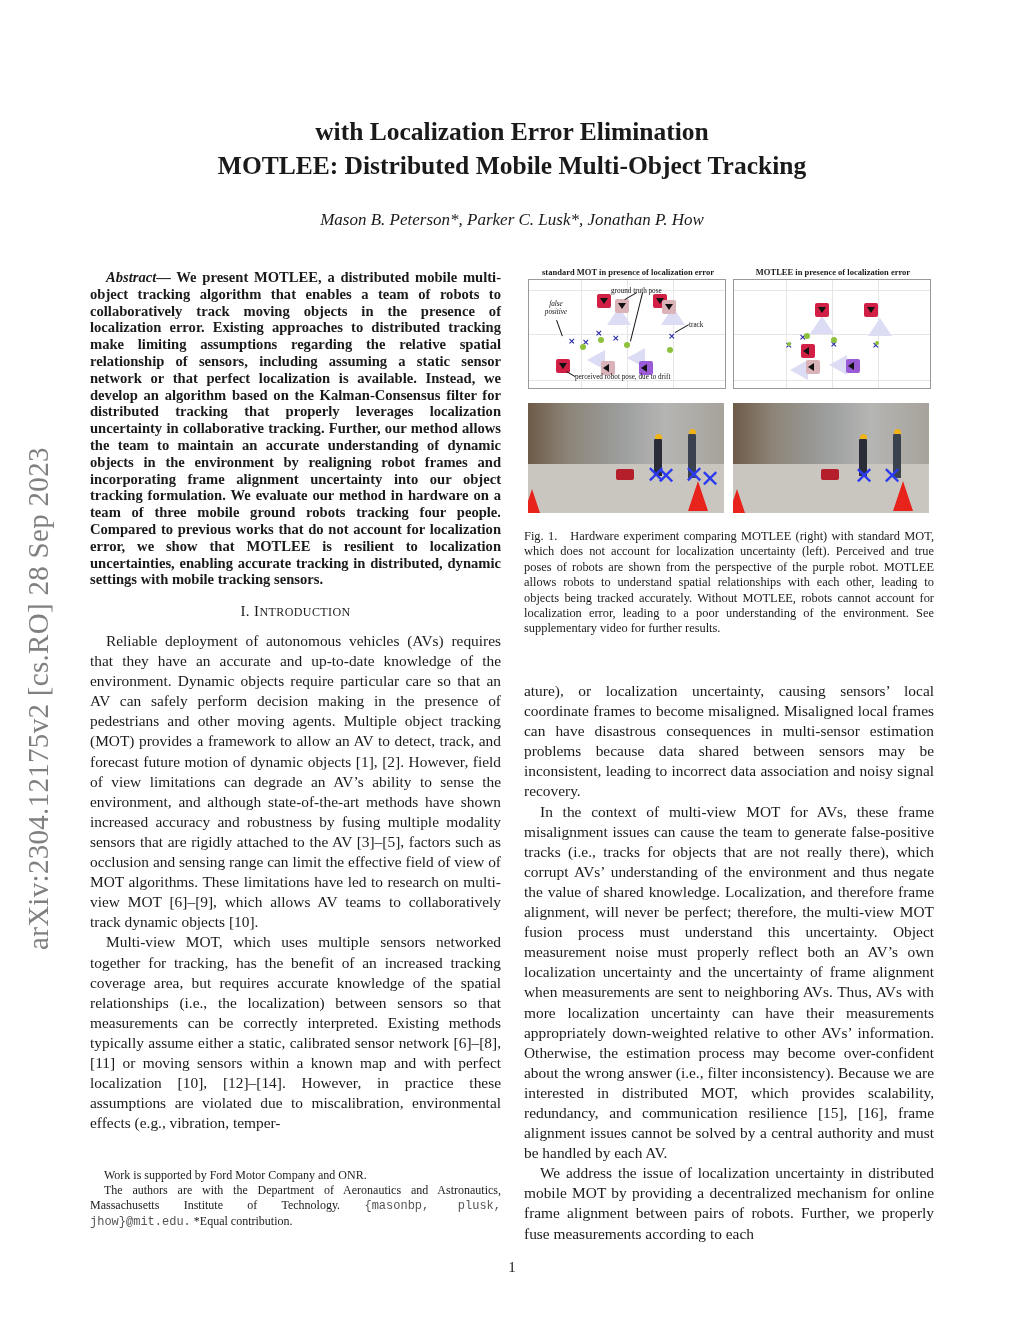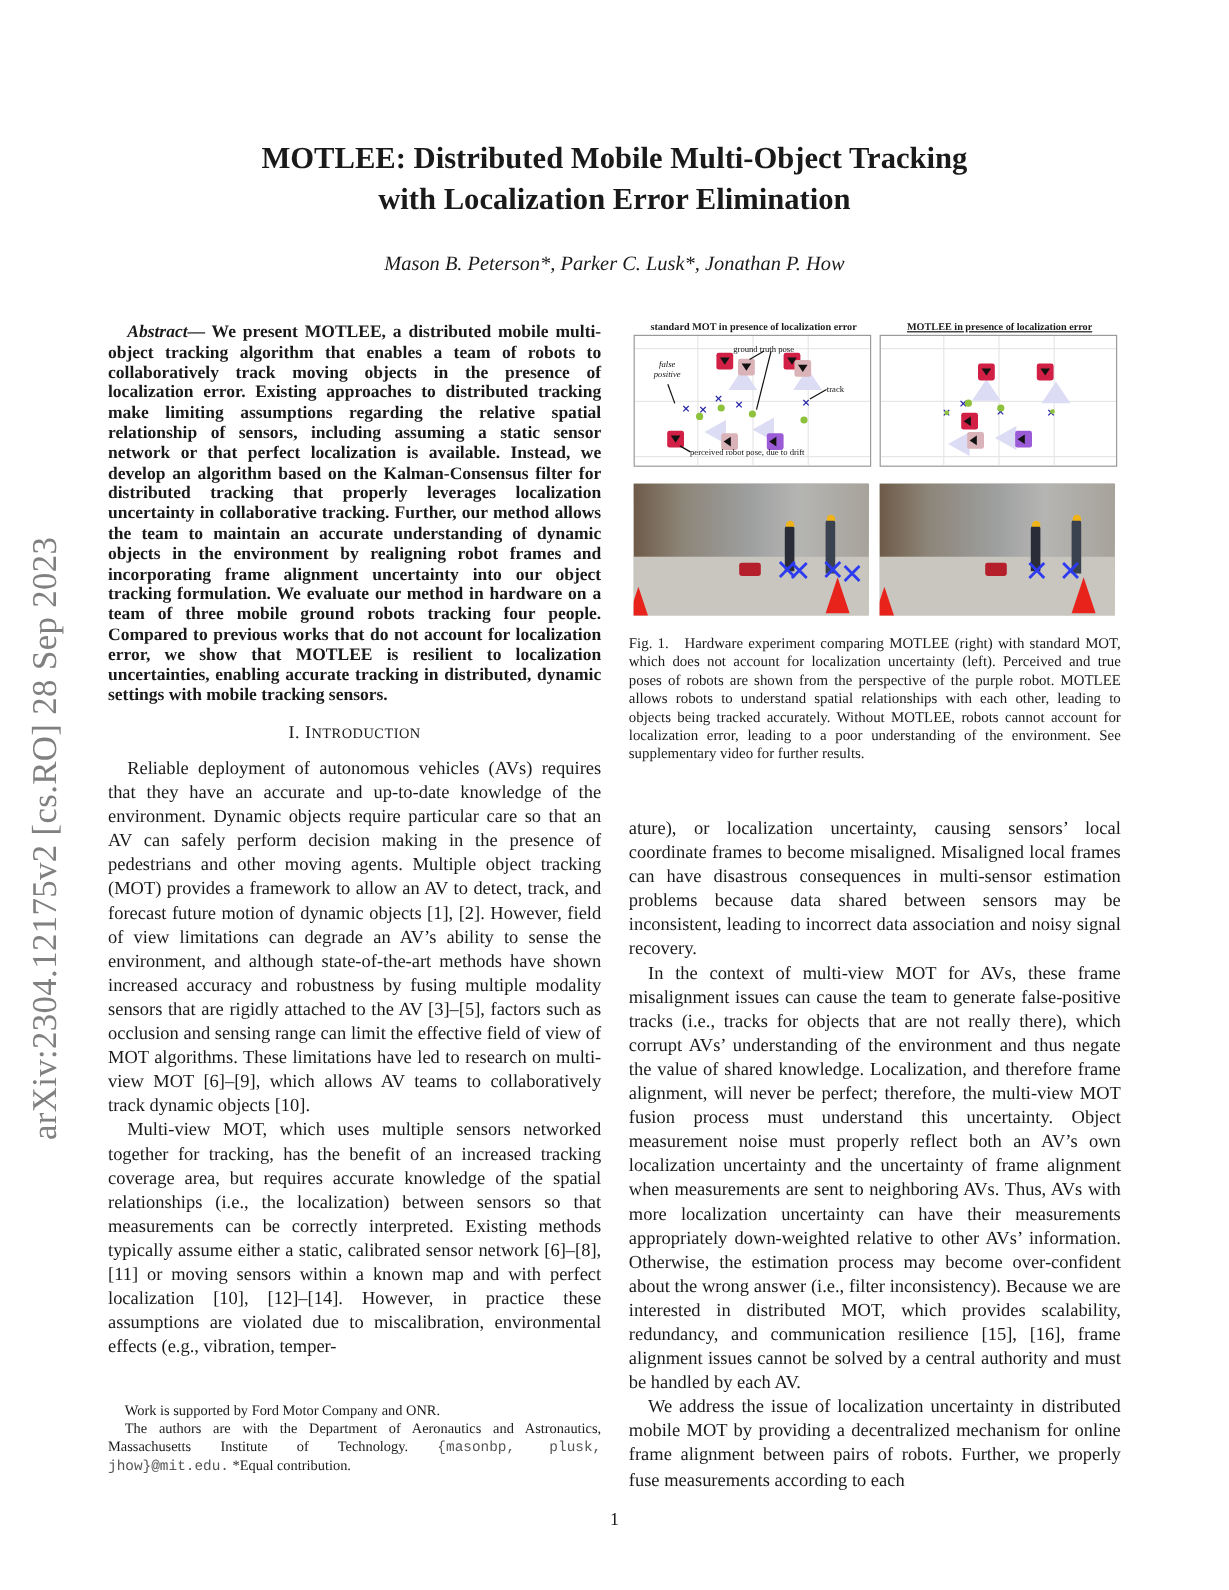--- a/index.html
+++ b/index.html
@@ -56,22 +56,22 @@
   .bigx { position: absolute; font-family: "DejaVu Sans", sans-serif; color: #2d3bf0; font-size: 24px; line-height: 24px; }
   .photo-robot { position: absolute; width: 18px; height: 11px; background: #b51f2c; border-radius: 2px; }
   .arrow { position: absolute; height: 1px; background: #111; transform-origin: 0 0; }
 </style>
 </head>
 <body>
 
 <div class="abs sidebar">arXiv:2304.12175v2  [cs.RO]  28 Sep 2023</div>
 
 <div class="abs title">
+  <div>with Localization Error Elimination</div>
   <div>MOTLEE: Distributed Mobile Multi-Object Tracking</div>
-  <div>with Localization Error Elimination</div>
 </div>
 <div class="abs authors">Mason B. Peterson*, Parker C. Lusk*, Jonathan P. How</div>
 
 <div class="abs col col-left abstract">
   <p><span class="kw">Abstract</span><span>— </span><span>We present MOTLEE, a distributed mobile multi-object tracking algorithm that enables a team of robots to collaboratively track moving objects in the presence of localization error. Existing approaches to distributed tracking make limiting assumptions regarding the relative spatial relationship of sensors, including assuming a static sensor network or that perfect localization is available. Instead, we develop an algorithm based on the Kalman-Consensus filter for distributed tracking that properly leverages localization uncertainty in collaborative tracking. Further, our method allows the team to maintain an accurate understanding of dynamic objects in the environment by realigning robot frames and incorporating frame alignment uncertainty into our object tracking formulation. We evaluate our method in hardware on a team of three mobile ground robots tracking four people. Compared to previous works that do not account for localization error, we show that MOTLEE is resilient to localization uncertainties, enabling accurate tracking in distributed, dynamic settings with mobile tracking sensors.</span></p>
 </div>
 
 <div class="abs section-h">
   <span>I. </span><span>I</span><span class="sc">NTRODUCTION</span>
 </div>
@@ -82,21 +82,21 @@
 </div>
 
 <div class="abs footnote">
   <div style="border-top:1px solid #fff;"></div>
   <p>Work is supported by Ford Motor Company and ONR.</p>
   <p><span>The authors are with the Department of Aeronautics and Astronautics, Massachusetts Institute of Technology. </span><span class="mono">{masonbp, plusk, jhow}@mit.edu.</span><span> *Equal contribution.</span></p>
 </div>
 
 <div>
   <div class="abs fig-title" style="left:528px;width:200px;">standard MOT in presence of localization error</div>
-  <div class="abs fig-title" style="left:733px;width:200px;text-decoration:underline;">MOTLEE in presence of localization error</div>
+  <div class="abs fig-title" style="left:733px;width:200px;">MOTLEE in presence of localization error</div>
 
   <div class="abs panel" style="left:528px;top:279px;width:196px;height:108px;">
     <div class="grid-v" style="left:52px;"></div>
       <div class="grid-v" style="left:98px;"></div>
       <div class="grid-v" style="left:144px;"></div>
     <div class="grid-h" style="top:10px;"></div>
       <div class="grid-h" style="top:54px;"></div>
       <div class="grid-h" style="top:100px;"></div>
     <div class="fov down" style="left:78px;top:27px;"></div>
     <div class="fov down" style="left:132px;top:27px;"></div>

